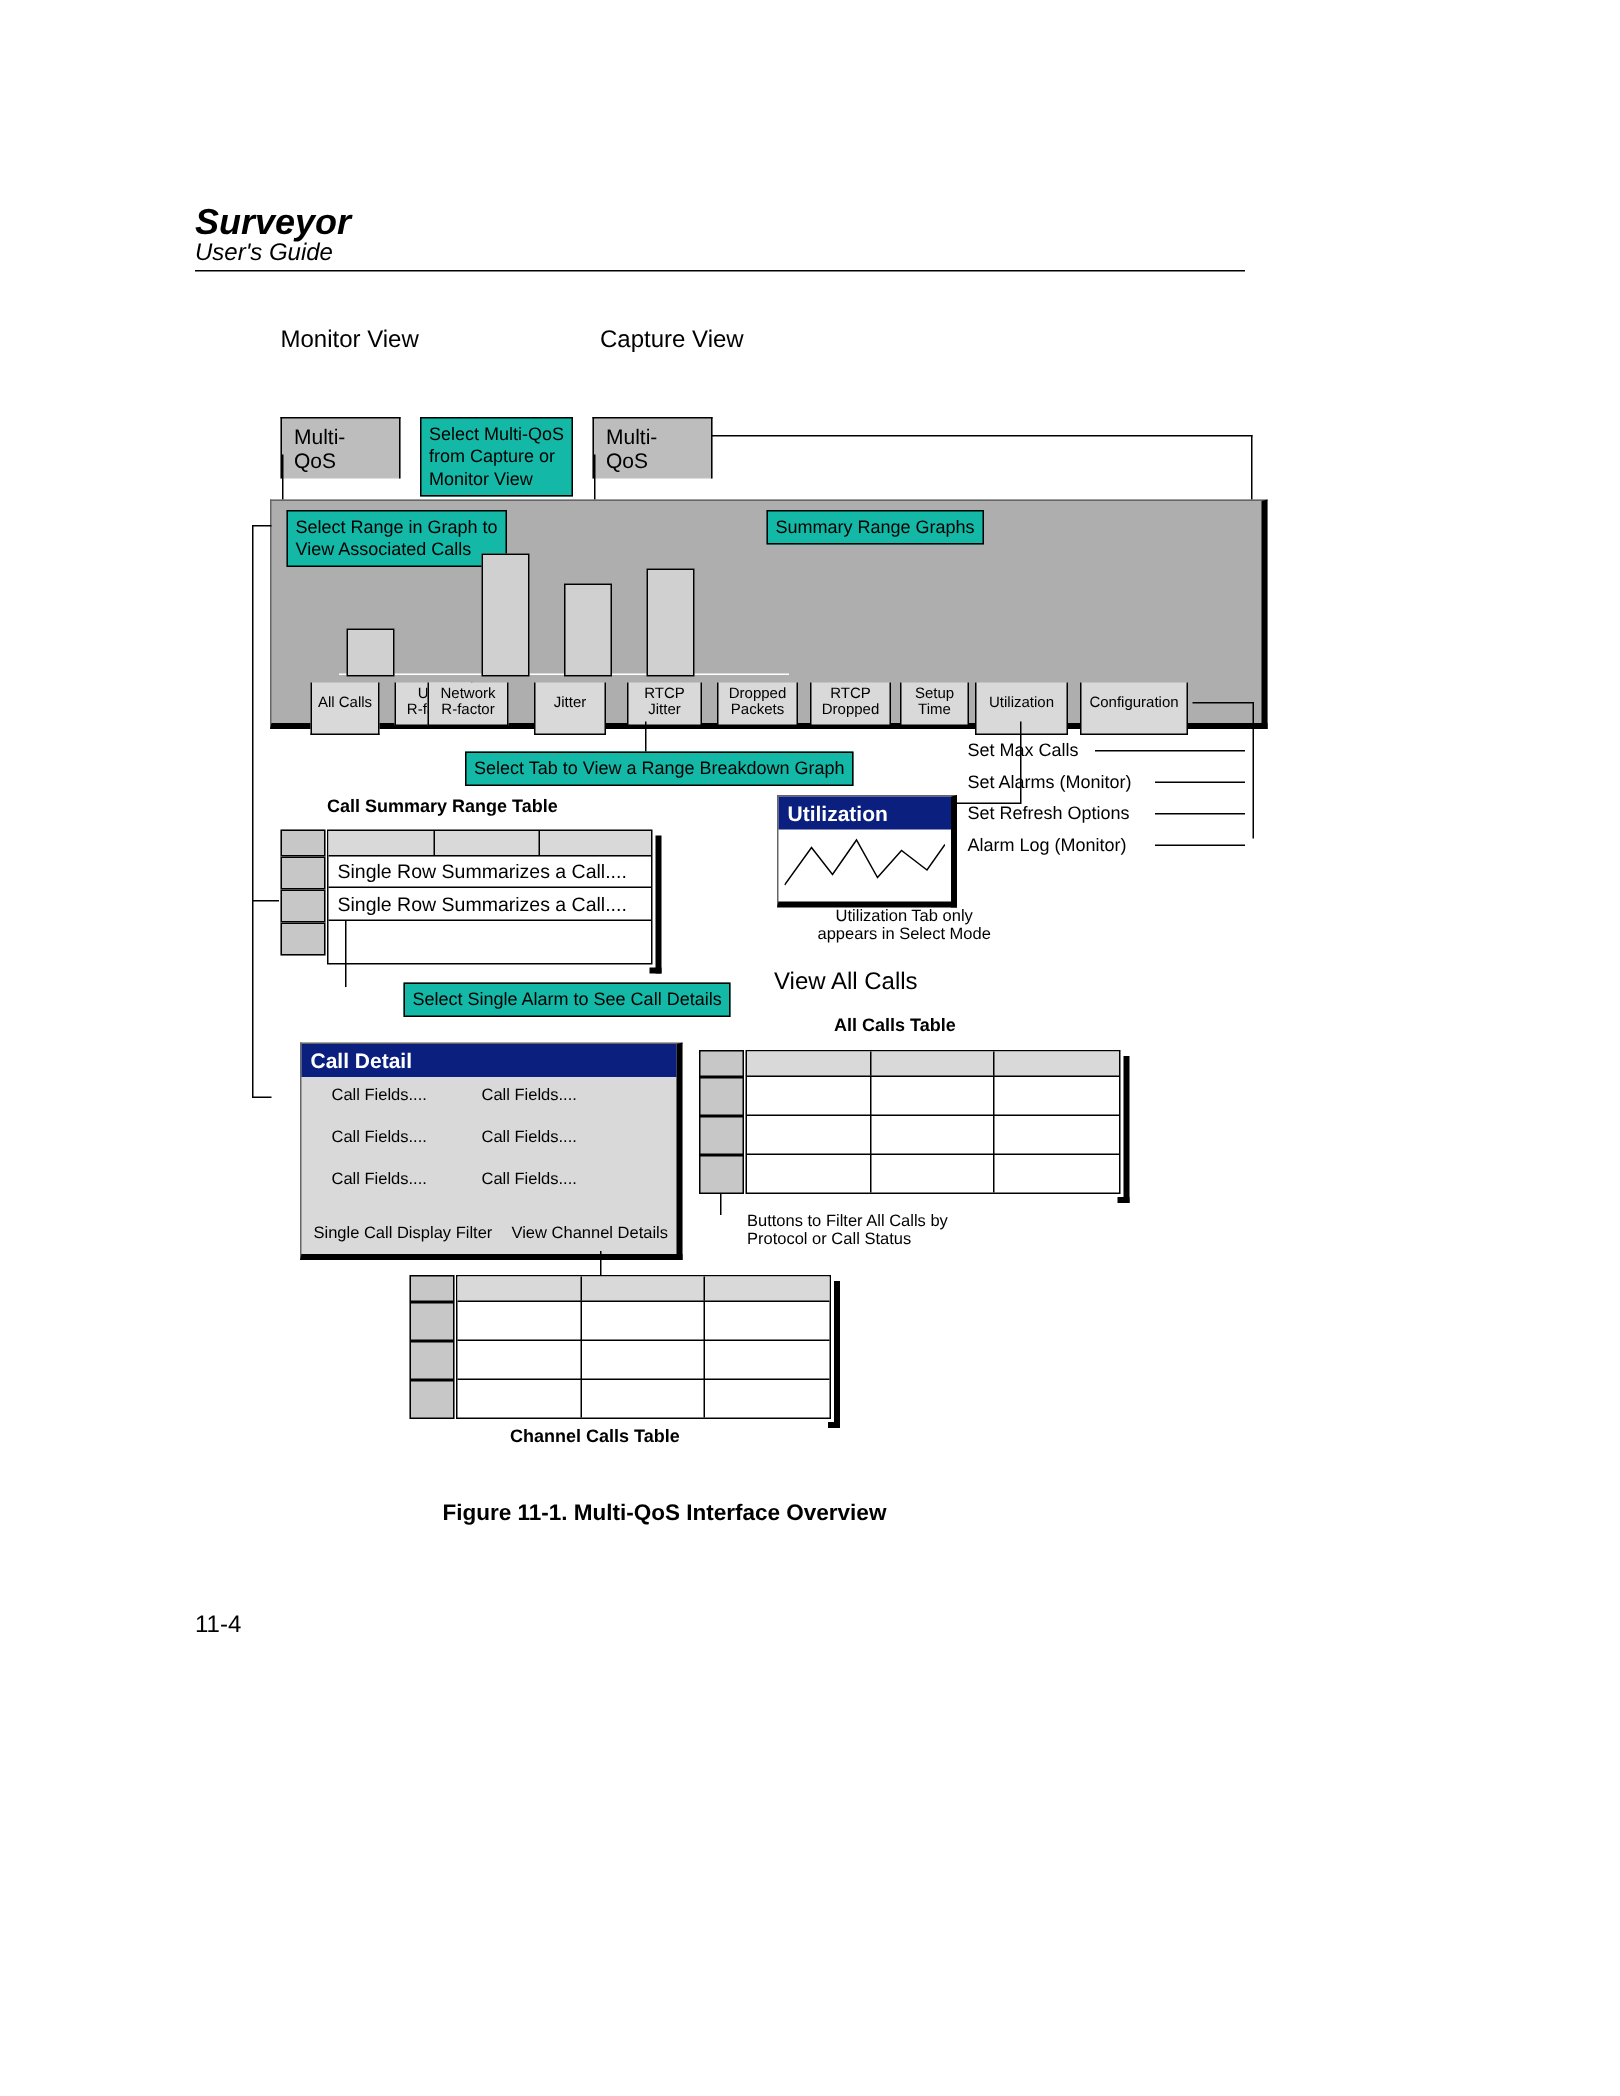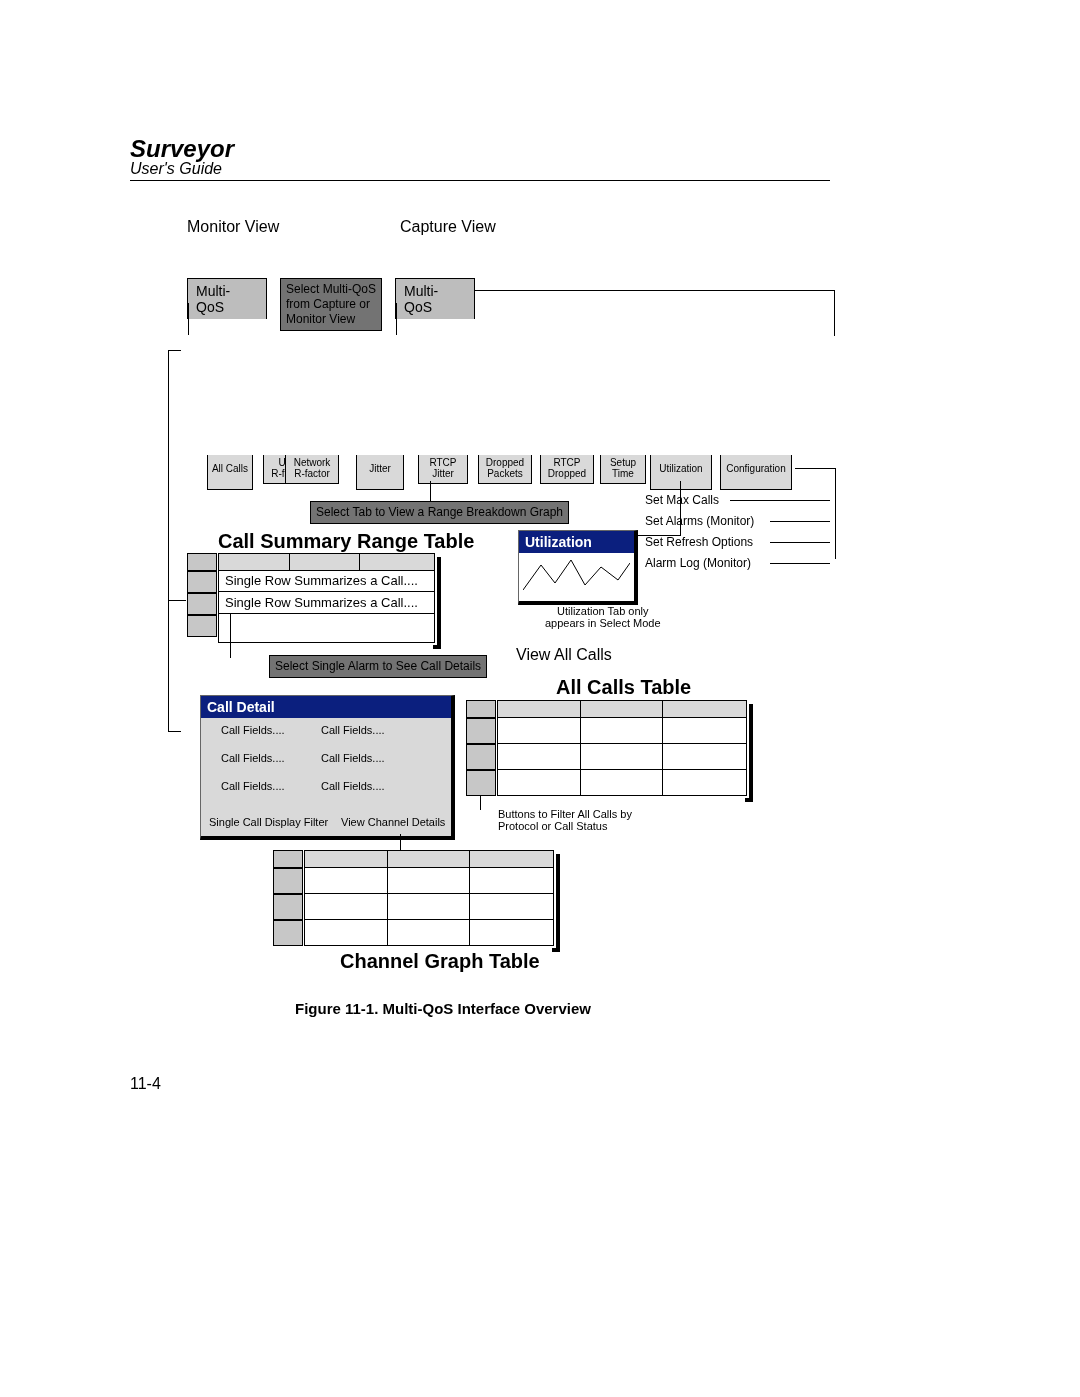--- a/index.html
+++ b/index.html
@@ -3,24 +3,24 @@
 <meta charset="utf-8">
 <style>
   html,body{margin:0;padding:0;background:#fff;font-family:Arial,Helvetica,sans-serif;color:#000}
   .page{position:relative;width:1080px;height:1397px;margin:0 auto;background:#fff}
   .hr{position:absolute;left:130px;width:700px;border-top:1px solid #000}
   .title{position:absolute;left:130px;top:135px;font-style:italic;font-weight:bold;font-size:24px}
   .subtitle{position:absolute;left:130px;top:160px;font-style:italic;font-size:16px}
   .pgnum{position:absolute;left:130px;top:1075px;font-size:16px}
 
   .lbl{position:absolute;font-size:16px;white-space:nowrap}
-  .hint{position:absolute;font-size:12px;white-space:nowrap;background:#737373;border:1px solid #000;padding:3px 5px;line-height:1.25}
+  .hint{position:absolute;font-size:12px;white-space:nowrap;background:#14b8a6;border:1px solid #000;padding:3px 5px;line-height:1.25}
   .note{position:absolute;font-size:11px;white-space:nowrap}
   .caption{position:absolute;font-size:15px;font-weight:bold;white-space:nowrap}
-  .secTitle{position:absolute;font-size:20px;font-weight:bold;white-space:nowrap}
+  .secTitle{position:absolute;font-size:12px;font-weight:bold;white-space:nowrap}
   .hdrBar{position:absolute;background:#0b1f7e;color:#fff;font-size:14px;font-weight:bold;padding:3px 6px;box-sizing:border-box}
 
   .tab{position:absolute;background:#bdbdbd;border:1px solid #000;border-bottom:none;font-size:14px;padding:4px 8px;box-sizing:border-box}
   .tabTxt{font-size:10px;text-align:center;line-height:1.1}
 
   .graphPanel{position:absolute;background:#aeaeae;border-right:4px solid #000;border-bottom:4px solid #000;border-top:1px solid #666;border-left:1px solid #666}
   .bar{position:absolute;background:#d0d0d0;border:1px solid #000}
   .graphBase{position:absolute;background:#fff;height:1px}
   .smallTab{position:absolute;background:#d9d9d9;border:1px solid #000;border-top:none;font-size:10px;padding:2px 0;text-align:center;line-height:1.1}
   .rowBtn{position:absolute;background:#c7c7c7;border:1px solid #000;border-right-color:#000;border-bottom-color:#000}
@@ -54,20 +54,30 @@
   <div class="tab" style="left:395px;top:278px;width:80px"><span>Multi-QoS</span></div>
 
   <div class="hint" style="left:280px;top:278px;white-space:pre">Select Multi-QoS
 from Capture or
 Monitor View</div>
 
   <div style="position:absolute;left:188px;top:303px;width:1px;height:32px;border-left:1px solid #000"></div>
   <div style="position:absolute;left:396px;top:303px;width:1px;height:32px;border-left:1px solid #000"></div>
   <div style="position:absolute;left:474px;top:290px;width:360px;height:45px;border-top:1px solid #000;border-right:1px solid #000"></div>
 
+  <div class="graphPanel" style="left:180px;top:333px;width:660px;height:148px">
+    <div class="hint" style="left:10px;top:6px;white-space:pre">Select Range in Graph to
+View Associated Calls</div>
+    <div class="hint" style="left:330px;top:6px">Summary Range Graphs</div>
+    <div class="graphBase" style="left:45px;top:115px;width:300px"></div>
+    <div class="bar" style="left:50px;top:85px;width:30px;height:30px"></div>
+    <div class="bar" style="left:140px;top:35px;width:30px;height:80px"></div>
+    <div class="bar" style="left:195px;top:55px;width:30px;height:60px"></div>
+    <div class="bar" style="left:250px;top:45px;width:30px;height:70px"></div>
+  </div>
 
   <div>
     <div class="smallTab" style="left:207px;top:455px;width:44px;height:24px;padding-top:8px"><span class="tabTxt">All Calls</span></div>
     <div class="smallTab" style="left:263px;top:455px;width:50px;height:24px;white-space:pre"><span class="tabTxt">User
 R-factor</span></div>
     <div class="smallTab" style="left:285px;top:455px;width:52px;height:24px;white-space:pre"><span class="tabTxt">Network
 R-factor</span></div>
     <div class="smallTab" style="left:356px;top:455px;width:46px;height:24px;padding-top:8px"><span class="tabTxt">Jitter</span></div>
     <div class="smallTab" style="left:418px;top:455px;width:48px;height:24px;white-space:pre"><span class="tabTxt">RTCP
 Jitter</span></div>
@@ -169,21 +179,21 @@
         <div class="vline" style="left:164px"></div>
     </div>
     <div style="position:absolute;left:0;right:0;top:16px;bottom:0">
       <div class="vline" style="left:82px"></div>
         <div class="vline" style="left:164px"></div>
       <div style="position:absolute;left:0;right:0;top:26px;border-top:1px solid #000"></div>
       <div style="position:absolute;left:0;right:0;top:52px;border-top:1px solid #000"></div>
     </div>
   </div>
   <div style="position:absolute;border-right:4px solid #000;border-bottom:4px solid #000;left:552px;top:854px;width:4px;height:94px"></div>
-  <div class="secTitle" style="left:340px;top:950px">Channel Graph Table</div>
+  <div class="secTitle" style="left:340px;top:950px">Channel Calls Table</div>
 
   <div style="position:absolute;left:168px;top:350px;width:12px;height:380px;border-left:1px solid #000;border-top:1px solid #000;border-bottom:1px solid #000"></div>
   <div style="position:absolute;left:168px;top:600px;width:18px;height:1px;border-top:1px solid #000"></div>
 
   <div style="position:absolute;left:480px;top:796px;width:1px;height:14px;border-left:1px solid #000"></div>
 
   <div style="position:absolute;left:400px;top:834px;width:1px;height:16px;border-left:1px solid #000"></div>
 
   <div class="caption" style="left:295px;top:1000px">Figure 11-1.  Multi-QoS Interface Overview</div>
 

